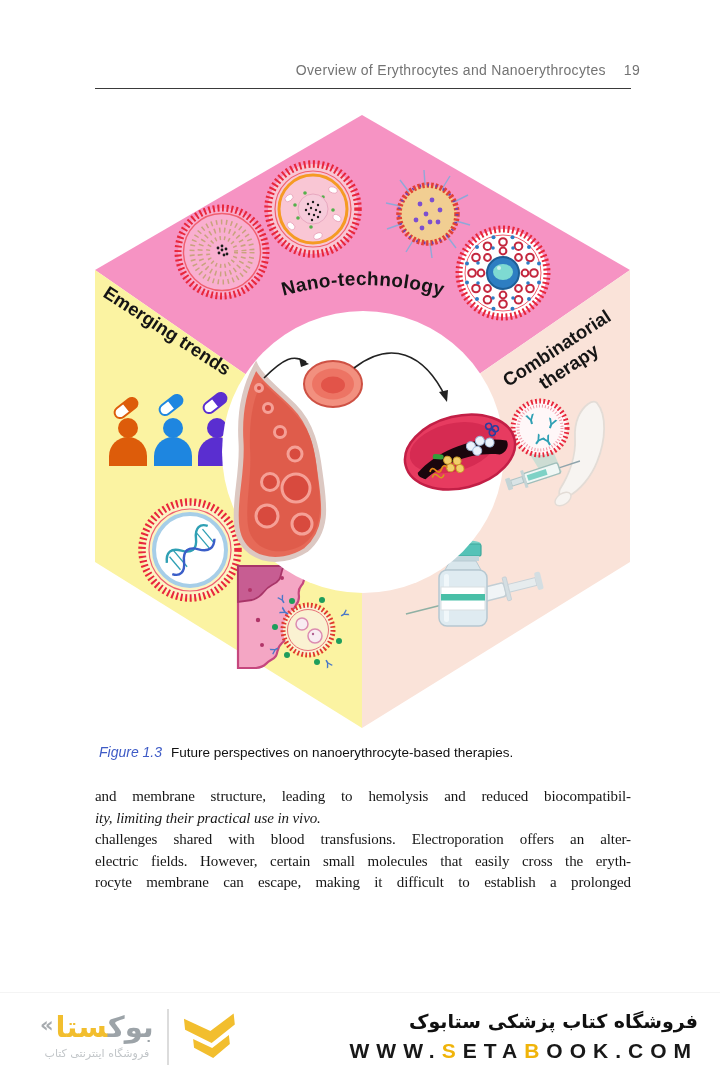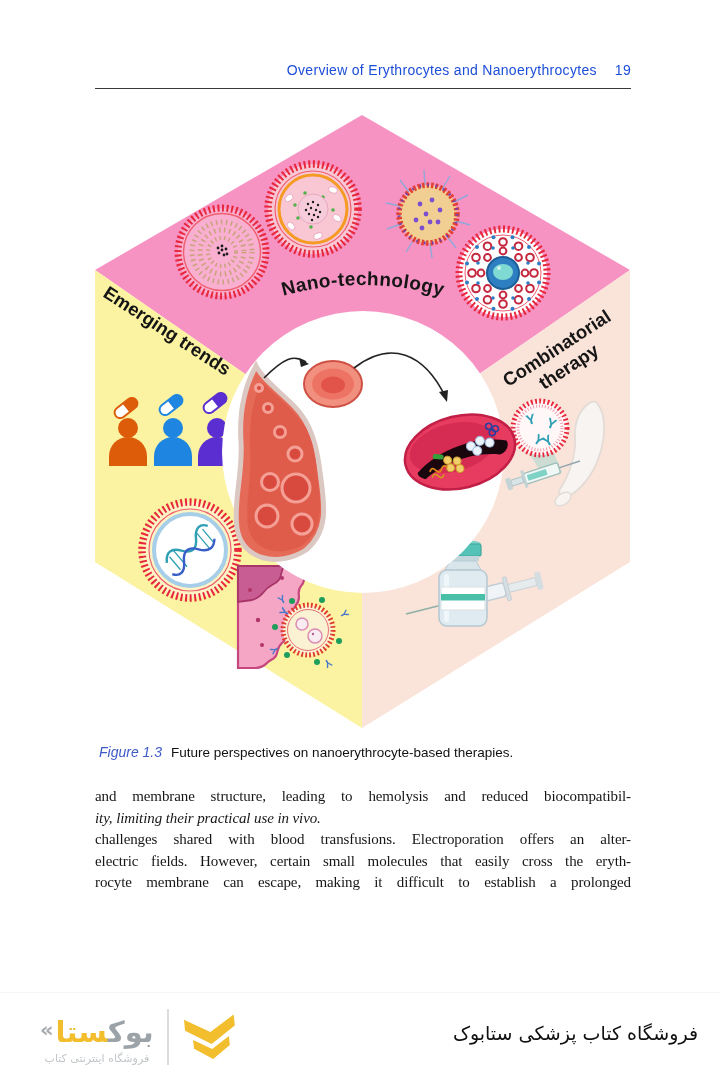--- a/index.html
+++ b/index.html
@@ -1,53 +1,53 @@
 <!DOCTYPE html>
 <html><head>
 <meta charset="utf-8">
 <style>
   html,body{margin:0;padding:0;}
   body{
     width:720px;height:1080px;position:relative;overflow:hidden;
     background:#ffffff;font-family:"Liberation Sans",sans-serif;
   }
   
-  .header{position:absolute;top:62px;left:95px;width:536px;text-align:right;
-    font-size:14px;color:#1d4ed8;letter-spacing:.3px;}
+  .header{position:absolute;top:62px;left:104px;width:536px;text-align:right;
+    font-size:14px;color:#737373;letter-spacing:.3px;}
   .header .pageno{margin-left:18px;}
   .rule{position:absolute;top:88px;left:95px;width:536px;height:0;
     border-top:1.4px solid #3a3a3a;}
   
   svg.fig{position:absolute;top:100px;left:0;}
   .figlabel-text{font-family:"Liberation Sans",sans-serif;font-weight:bold;fill:#151515;}
   
   .caption{position:absolute;top:744px;left:99px;width:536px;font-size:13.5px;color:#111;}
   .caption .figlabel{color:#3E5BC6;font-style:italic;font-size:14px;margin-right:9px;}
   
   .bodytext{position:absolute;top:788px;left:95px;width:536px;
     font-family:"Liberation Serif",serif;font-size:15px;color:#161616;letter-spacing:-0.1px;}
   .bl{height:21.6px;overflow:hidden;text-align:justify;text-align-last:justify;}
   .bl.end{text-align-last:left;font-style:italic;}
   .bl.indent{text-indent:22px;}
   
   .footer{position:absolute;left:0;bottom:0;width:720px;height:88px;background:#fff;
     display:flex;align-items:center;justify-content:space-between;
     padding:0 22px 0 40px;box-sizing:border-box;border-top:1px solid #f4f4f4;}
-  .logo{display:flex;align-items:flex-end;gap:13px;}
+  .logo{display:flex;align-items:center;gap:13px;}
   .logo-textblock{text-align:center;}
   .wordmark{font-family:"DejaVu Sans",sans-serif;font-size:29px;font-weight:bold;
     direction:ltr;line-height:1;white-space:nowrap;}
   .wm-guill{color:#A7ABAF;font-size:21px;vertical-align:5px;margin-right:2px;}
   .wm-gray{color:#9CA3A8;}
   .wm-yellow{color:#F2BE2E;}
   .tagline{font-family:"DejaVu Sans",sans-serif;font-size:11px;color:#C2C6C9;
     margin-top:5px;direction:rtl;}
   .logo-divider{width:2px;height:56px;background:#DCDCDC;}
   .footer-right{text-align:right;}
-  .store-title{font-family:"DejaVu Sans",sans-serif;font-size:19px;font-weight:normal;
+  .store-title{font-family:"DejaVu Sans",sans-serif;font-size:19px;font-weight:bold;
     direction:rtl;color:#101010;margin-bottom:7px;}
   .url{font-size:21px;font-weight:bold;letter-spacing:7px;color:#181818;
     font-family:"Liberation Sans",sans-serif;white-space:nowrap;}
   .url .accent{color:#F0B40A;}
 </style>
 </head>
 <body>
 
 <div class="header">
   <span>Overview of Erythrocytes and Nanoerythrocytes</span><span class="pageno">19</span>
@@ -405,14 +405,15 @@
     <div class="logo-divider"></div>
     <svg width="58" height="54" viewBox="0 0 58 54">
       <g transform="rotate(-6 29 27)" fill="#F2BE2E">
         <path d="M 4 6 L 29 21 L 54 6 L 54 17 L 29 33 L 4 17 Z"></path>
         <path d="M 11 27 L 29 38 L 47 27 L 47 36 L 29 48 L 11 36 Z"></path>
       </g>
     </svg>
   </div>
   <div class="footer-right">
     <div class="store-title">فروشگاه کتاب پزشکی ستابوک</div>
+    <div class="url"><span>WWW.</span><span class="accent">S</span><span>ETA</span><span class="accent">B</span><span>OOK.COM</span></div>
   </div>
 </div>
 
 </body></html>

